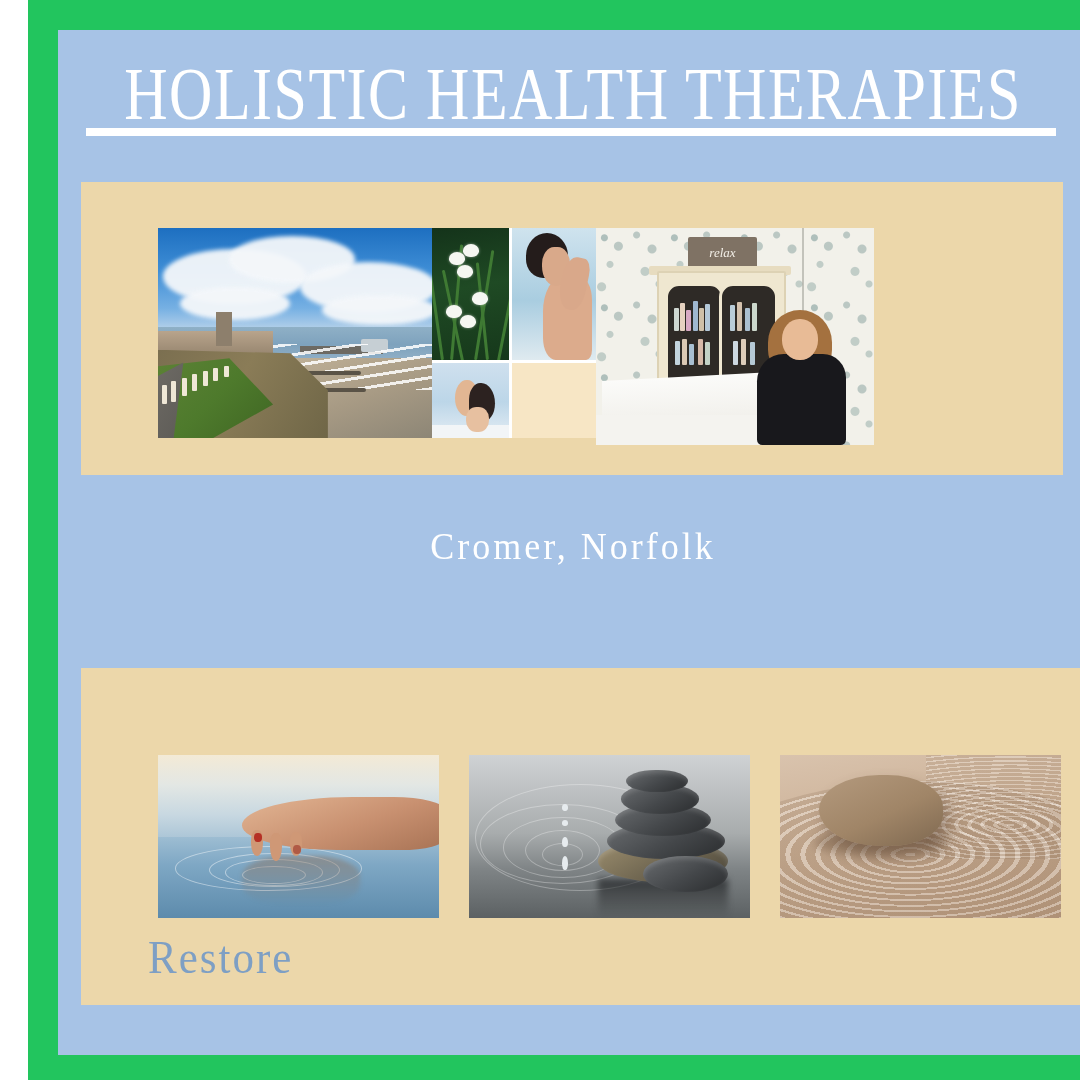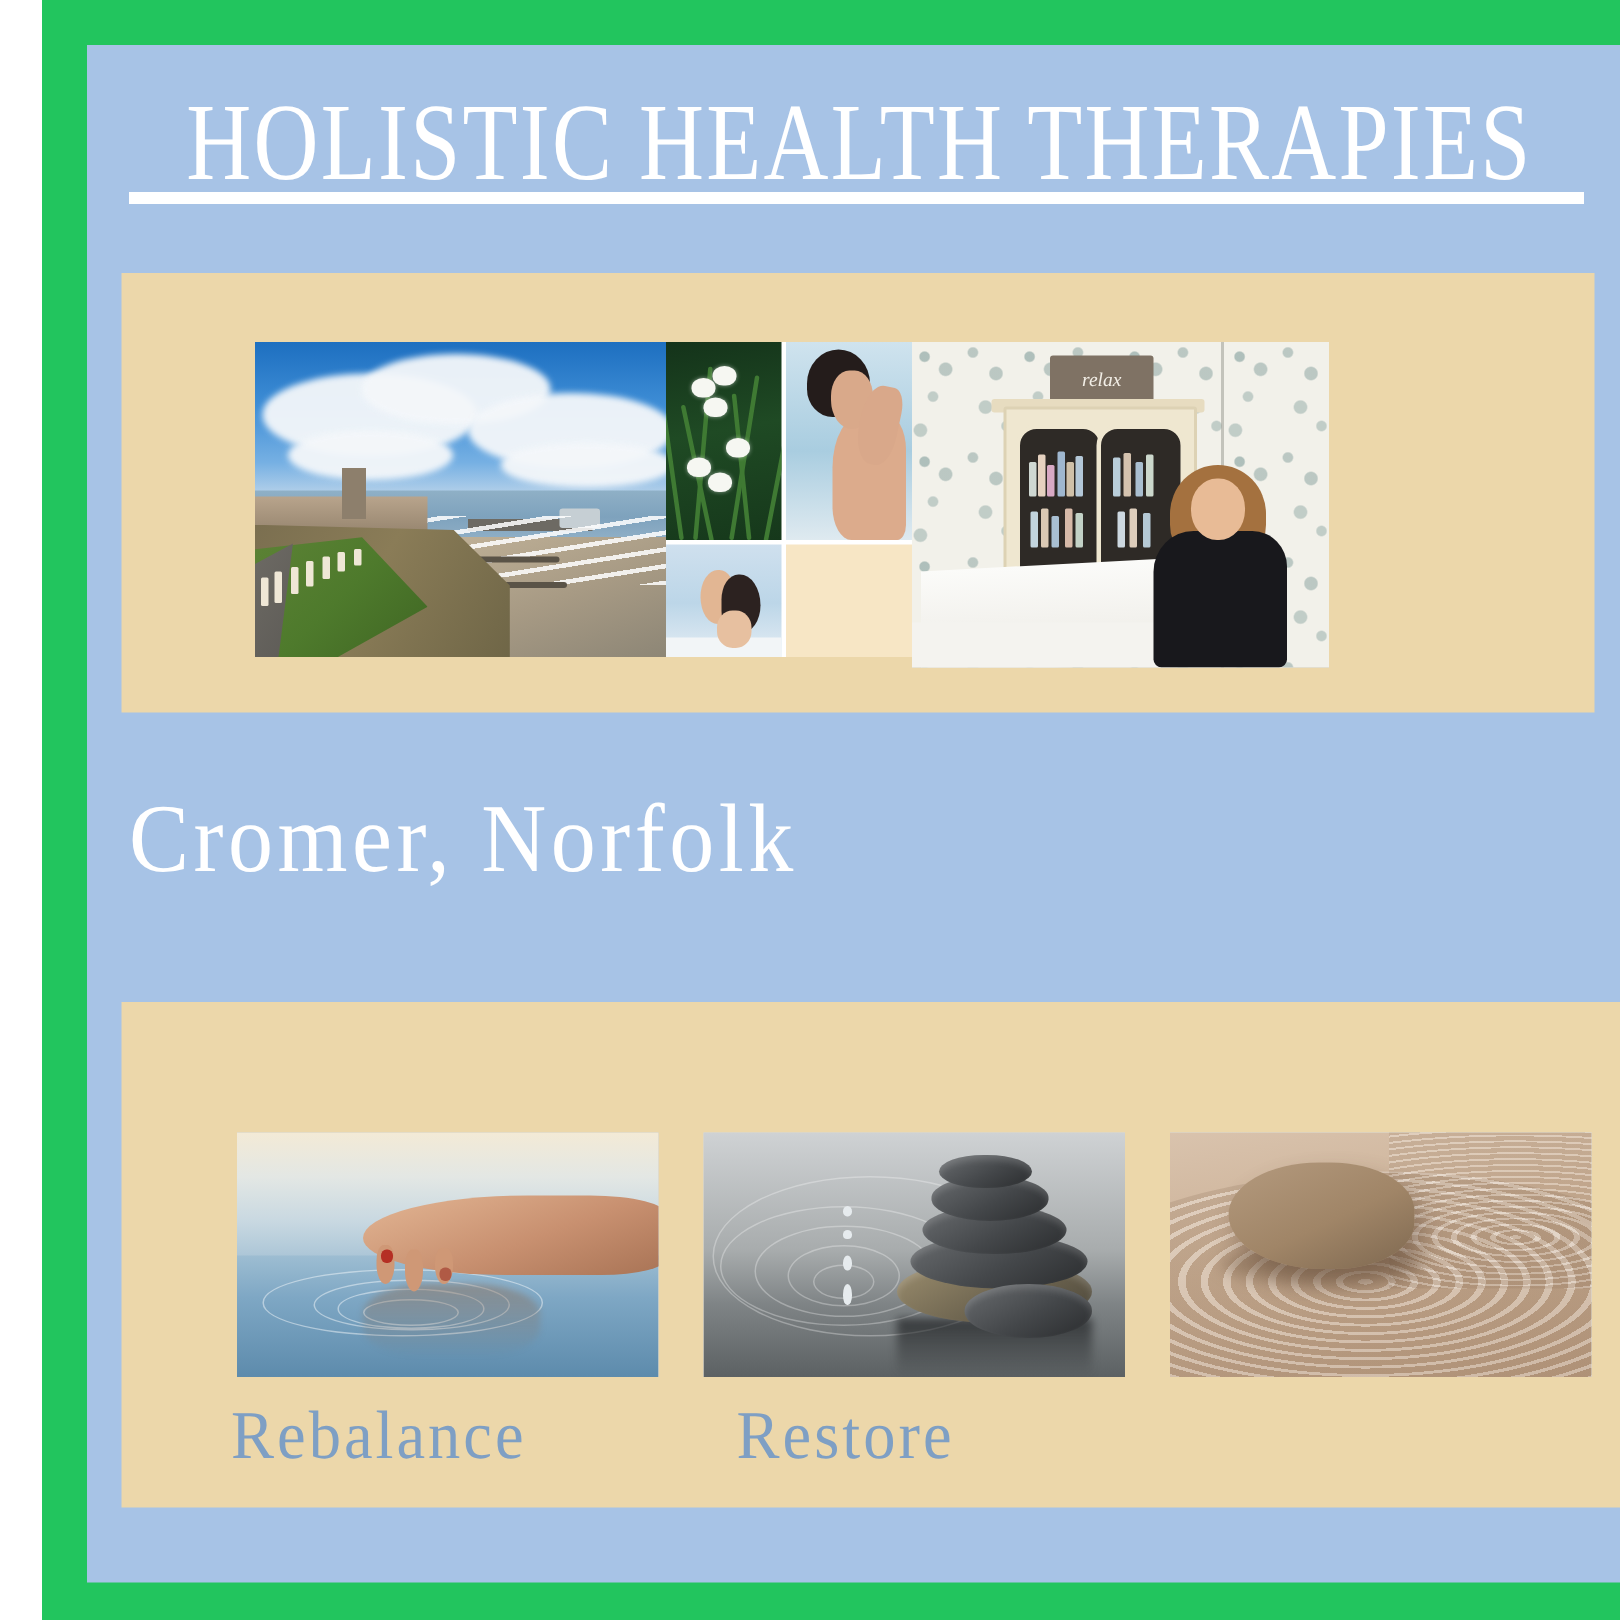--- a/index.html
+++ b/index.html
@@ -87,21 +87,21 @@
   
   .photo-row {
     position: absolute;
     display: flex;
     align-items: flex-start;
   }
   .photo-row-top {
     left: 77px;
     top: 46px;
     width: 728px;
-    justify-content: flex-end;
+    justify-content: flex-start;
   }
   .photo-row-bottom {
     left: 77px;
     top: 87px;
     width: 903px;
     justify-content: space-between;
   }
 
   .photo {
     position: relative;
@@ -113,23 +113,23 @@
   .photo-collage { width: 164px; height: 210px; }
   .photo-room    { width: 278px; height: 217px; }
   .photo-wide    { width: 281px; height: 163px; }
 
   
   .caption-mid {
     position: absolute;
     left: 28px;
     top: 495px;
     width: 974px;
-    text-align: left;
+    text-align: center;
     color: #ffffff;
-    font-size: 60px;
+    font-size: 36px;
     letter-spacing: 3px;
     white-space: nowrap;
   }
   .caption-mid span { display: inline-block; transform: scaleY(1.08); }
 
   .label-row {
     position: absolute;
     left: 55px;
     top: 265px;
     width: 950px;
@@ -595,23 +595,20 @@
           <div class="sand-bg"></div>
           <div class="sand-rings"></div>
           <div class="sand-rings2"></div>
           <div class="sand-shadow"></div>
           <div class="sand-stone"></div>
         </div>
 
       </div>
 
       <div class="label-row">
-        <div class="label-cell label-rebalance">
-          <span>Rebalance</span>
-        </div>
         <div class="label-cell label-restore">
           <span>Restore</span>
         </div>
       </div>
 
     </div>
 
   </div>
 </div>
 

